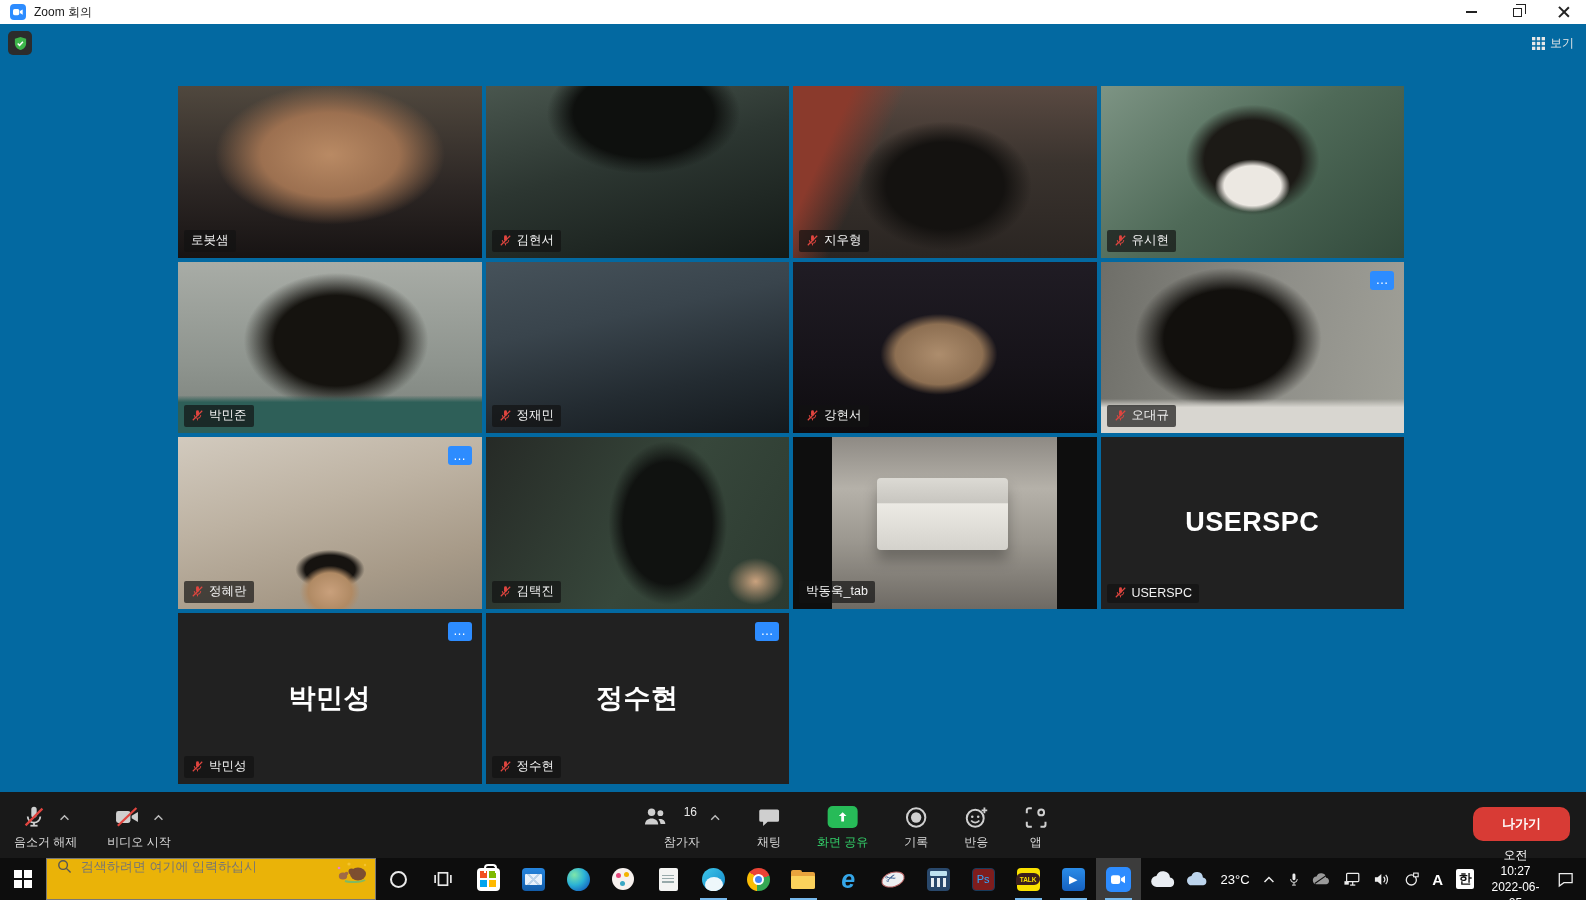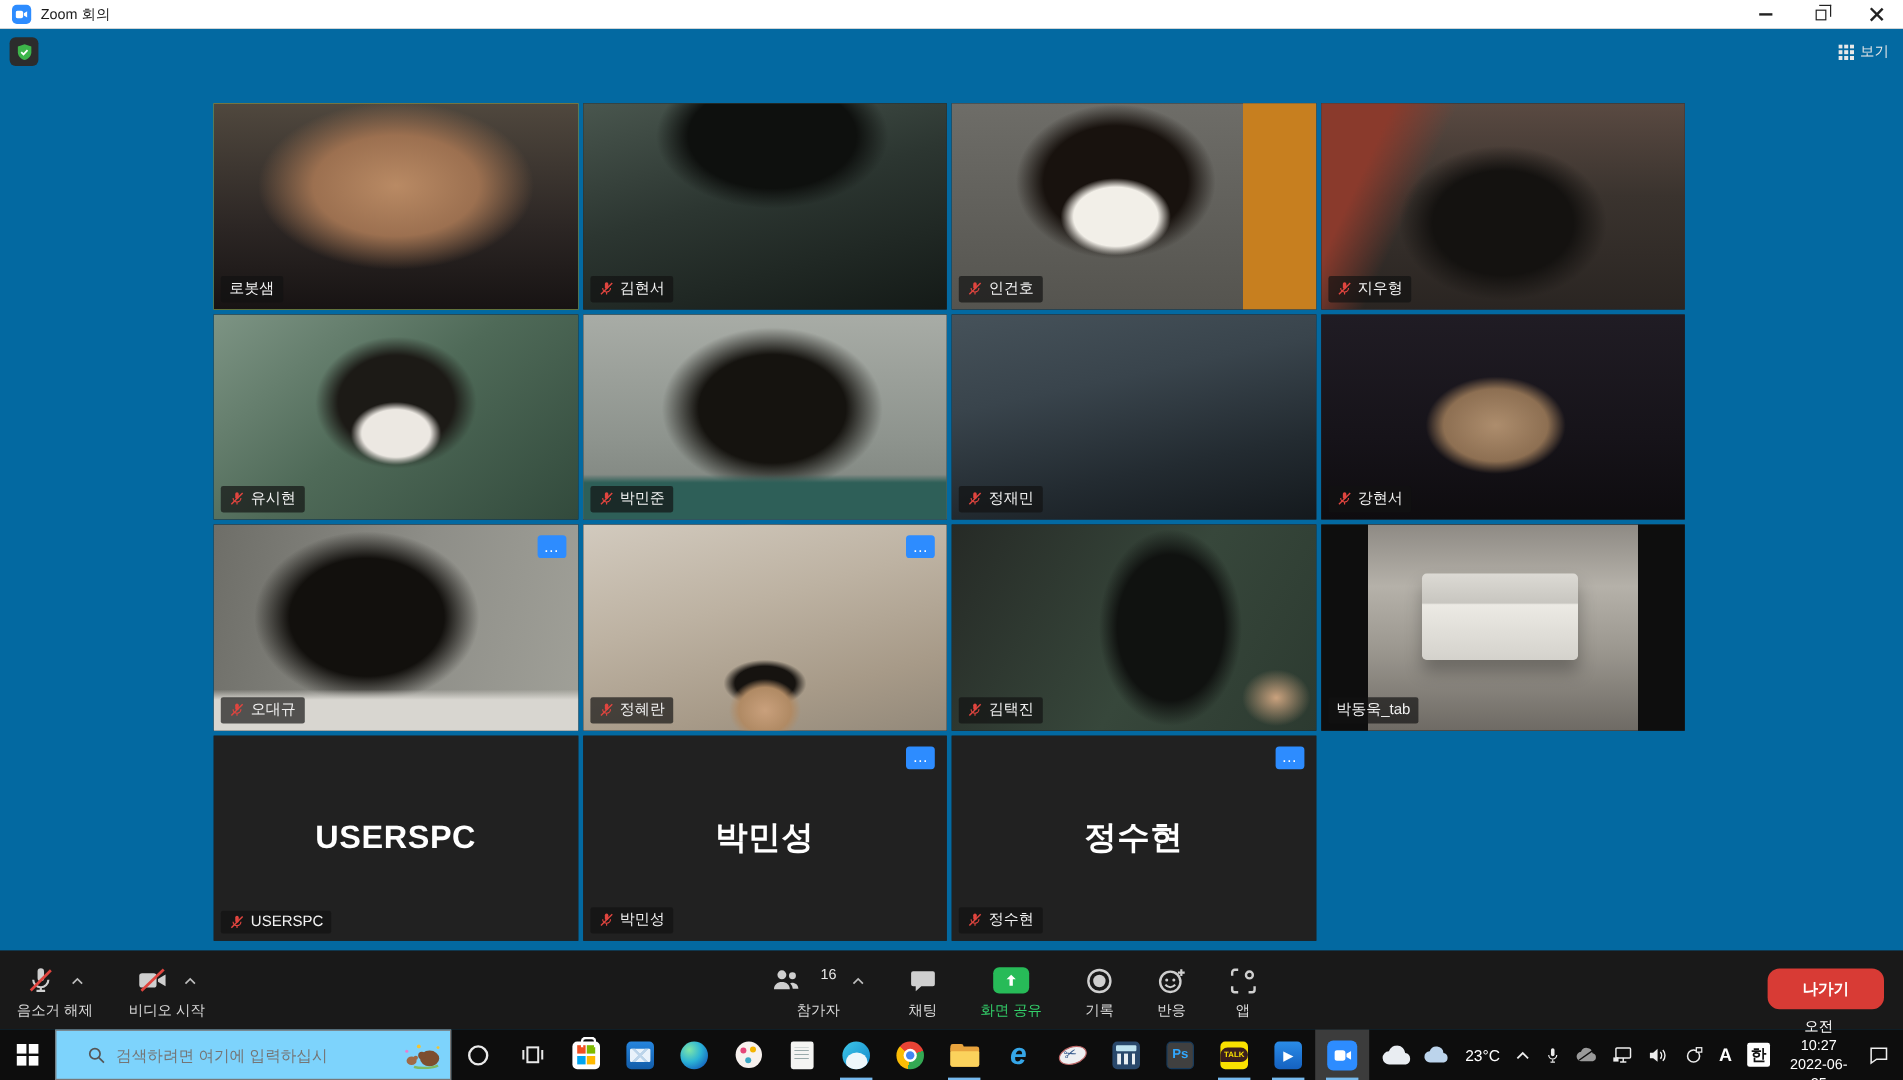--- a/index.html
+++ b/index.html
@@ -96,22 +96,22 @@
   .share-chip { width:30px; height:22px; background:#27bb58; border-radius:5px; display:flex; align-items:center; justify-content:center; }
   .leave-btn { position:absolute; right:16px; bottom:17px; background:#d83b35; color:#fff; font-size:13px; font-weight:700;
     padding:8px 29px; border-radius:10px; border:none; cursor:default; }
 
   
   .taskbar { position:absolute; left:0; bottom:0; width:1586px; height:42px; background:#0d0d0d;
     display:flex; align-items:center; z-index:40; }
   .start { width:48px; height:100%; display:flex; align-items:center; justify-content:center; }
   .start-logo { display:grid; grid-template-columns:8px 8px; grid-template-rows:8px 8px; gap:1.5px; }
   .start-logo span { background:#fdfdfd; }
-  .searchbox { width:345px; height:100%; background:#7dd3fc; border:1px solid #777; display:flex; align-items:center;
-    padding:0 6px 0 26px; gap:9px; }
+  .searchbox { width:345px; height:100%; background:#eab308; border:1px solid #777; display:flex; align-items:flex-start;
+    padding:0 6px 0 10px; gap:9px; }
   .searchbox input { flex:1; border:none; background:transparent; outline:none; font-size:13px; color:#444;
     font-family:"Liberation Sans","DejaVu Sans",sans-serif; }
   .tb-apps { display:flex; height:100%; }
   .tb-app { width:45px; height:100%; display:flex; align-items:center; justify-content:center; position:relative; }
   .tb-app.running::after { content:""; position:absolute; bottom:0; left:9px; right:9px; height:2.5px; background:#76b9ed; }
   .tb-app.focused { background:#3c3c3c; }
   .isq { width:23px; height:23px; border-radius:4px; display:flex; align-items:center; justify-content:center; }
   .ring { width:17px; height:17px; border:2.5px solid #eaeaea; border-radius:50%; }
   .edge-c { width:23px; height:23px; border-radius:50%;
     background:radial-gradient(circle at 32% 30%, #7fe6a8 0%, #2bb3d6 45%, #1565c0 82%); }
@@ -121,21 +121,21 @@
   .chrome-c { width:23px; height:23px; border-radius:50%; position:relative;
     background:conic-gradient(from -50deg, #ea4335 0 120deg, #34a853 120deg 240deg, #fbbc05 240deg 360deg); }
   .chrome-c::before { content:""; position:absolute; left:6px; top:6px; width:11px; height:11px; border-radius:50%;
     background:#fff; }
   .chrome-c::after { content:""; position:absolute; left:8px; top:8px; width:7px; height:7px; border-radius:50%; background:#4285f4; }
   .folder { position:relative; width:24px; height:19px; }
   .folder::before { content:""; position:absolute; inset:0; top:2px; background:#e8a33d; border-radius:2px; }
   .folder::after { content:""; position:absolute; left:0; top:0; width:11px; height:6px; background:#e8a33d; border-radius:2px 2px 0 0; }
   .folder .front { position:absolute; left:0; bottom:0; width:24px; height:13px; background:#fbd25c; border-radius:1px 1px 2px 2px; z-index:2; }
   .ie-e { color:#35a6e8; font-size:25px; font-weight:700; font-style:italic; line-height:20px; }
-  .ps-sq { background:#404040; border:1px solid #173b5c; color:#31a8ff; font-weight:700; font-size:11px; }
+  .ps-sq { background:#7f1d1d; border:1px solid #173b5c; color:#31a8ff; font-weight:400; font-size:11px; }
   .kakao-sq { background:#fae100; }
   .kakao-bub { background:#3a1e1d; color:#fae100; font-size:6.5px; font-weight:700; padding:2.5px 3.5px; border-radius:6px 6px 6px 1px; }
   .movie-sq { background:linear-gradient(180deg,#2a8ce8,#1561c0); color:#fff; font-size:11px; }
   .zoom-sq { background:#2d8cff; border-radius:5px; width:25px; height:25px; }
   .calc-sq { background:#29486b; position:relative; }
   .calc-sq::before { content:""; position:absolute; left:3px; top:3px; right:3px; height:5px; background:#bfe3f0; border-radius:1px; }
   .calc-sq::after { content:""; position:absolute; left:4px; bottom:4px; width:15px; height:9px;
     background:repeating-linear-gradient(90deg,#e8eef2 0 3px, rgba(0,0,0,0) 3px 6px); }
   .note-sq { width:19px; height:23px; background:#f4f4f2; border-radius:2px; position:relative; }
   .note-sq::after { content:""; position:absolute; left:3px; top:5px; width:12px; height:10px;
@@ -239,29 +239,20 @@
     <div class="tile">
       <div class="vid v3"></div>
       <div class="name-label">
         <svg width="13" height="13" viewBox="0 0 16 16">
             <use href="#g-mic-muted"></use>
           </svg>
         <span>김현서</span>
       </div>
     </div>
 
-    <div class="tile">
-      <div class="vid v4"></div>
-      <div class="name-label">
-        <svg width="13" height="13" viewBox="0 0 16 16">
-            <use href="#g-mic-muted"></use>
-          </svg>
-        <span>인건호</span>
-      </div>
-    </div>
 
     <div class="tile">
       <div class="vid v5"></div>
       <div class="name-label">
         <svg width="13" height="13" viewBox="0 0 16 16">
             <use href="#g-mic-muted"></use>
           </svg>
         <span>지우형</span>
       </div>
     </div>

